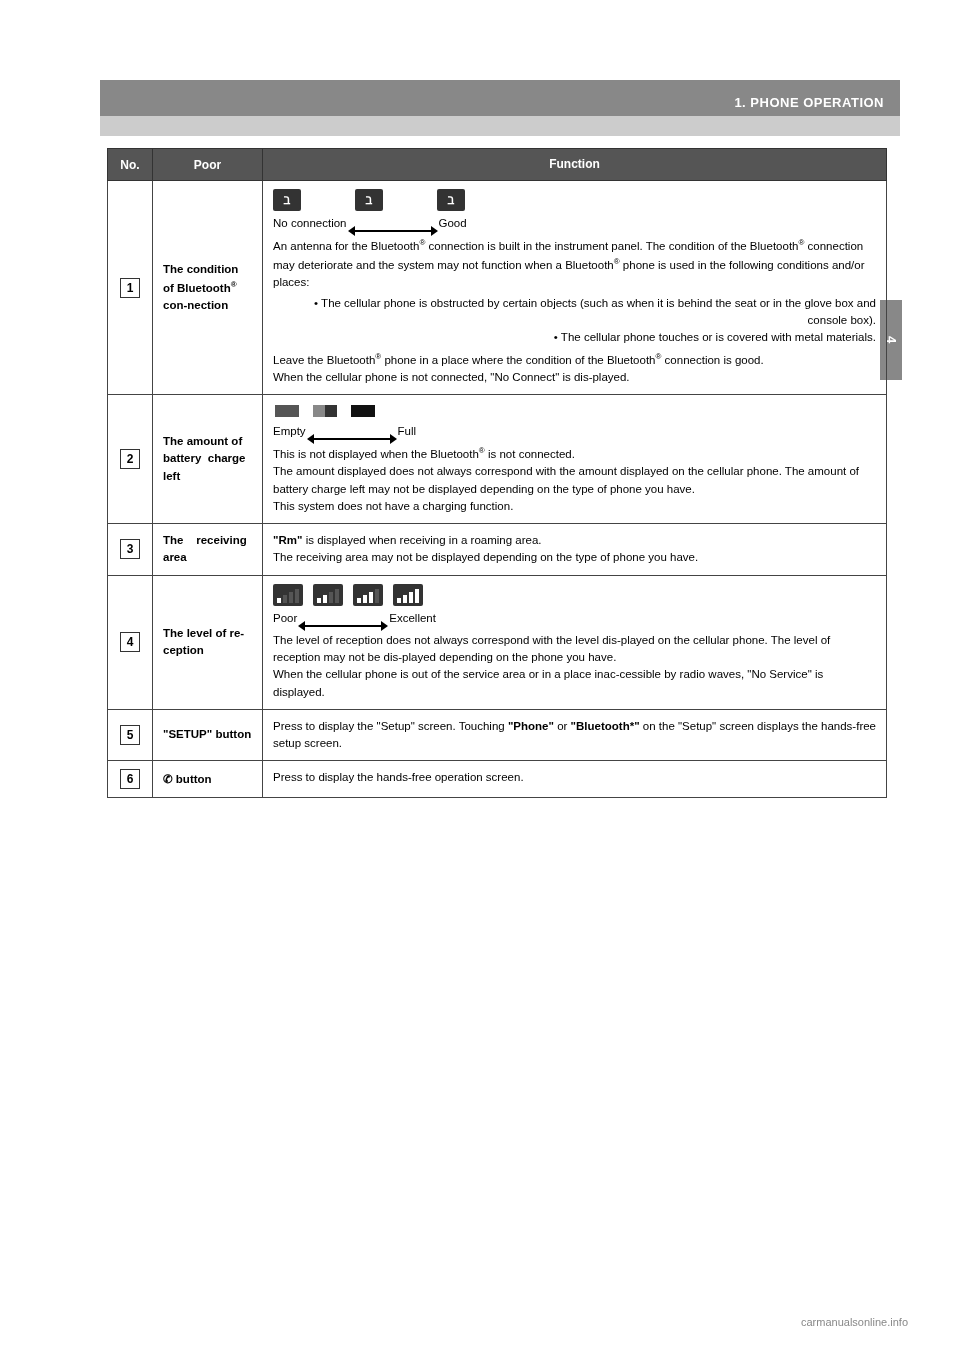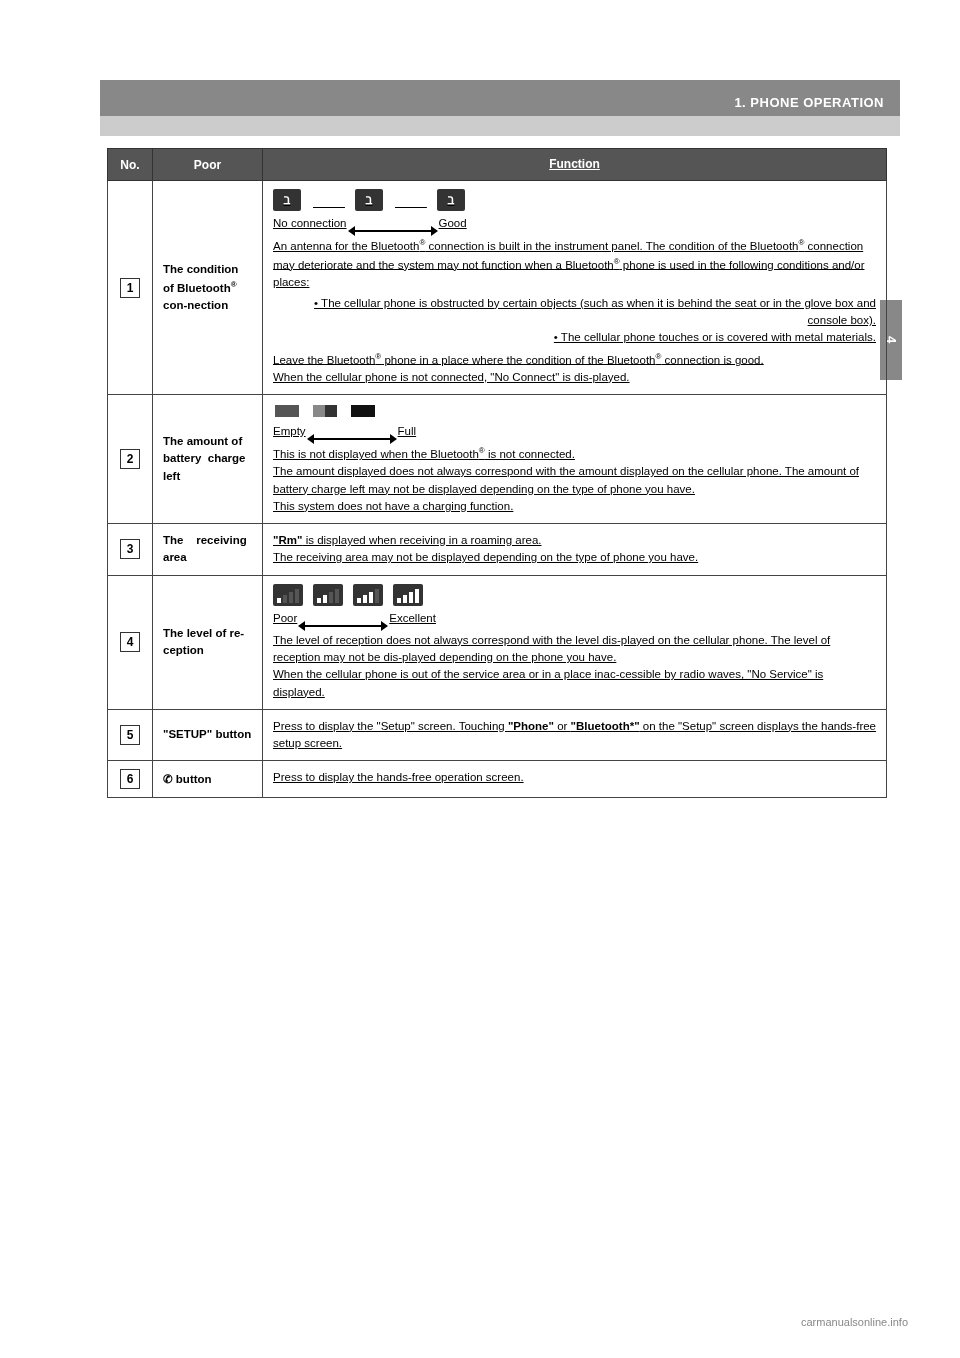--- a/index.html
+++ b/index.html
@@ -98,21 +98,20 @@
     .col-name {
       width: 110px;
       vertical-align: middle !important;
       font-size: 11.5px;
       line-height: 1.5;
       font-weight: bold;
     }
     .col-function {
       font-size: 11.5px;
       line-height: 1.6;
-      text-decoration: underline;
     }
     .number-box {
       display: inline-flex;
       align-items: center;
       justify-content: center;
       width: 20px;
       height: 20px;
       border: 1.5px solid #333;
       font-size: 12px;
       font-weight: bold;

